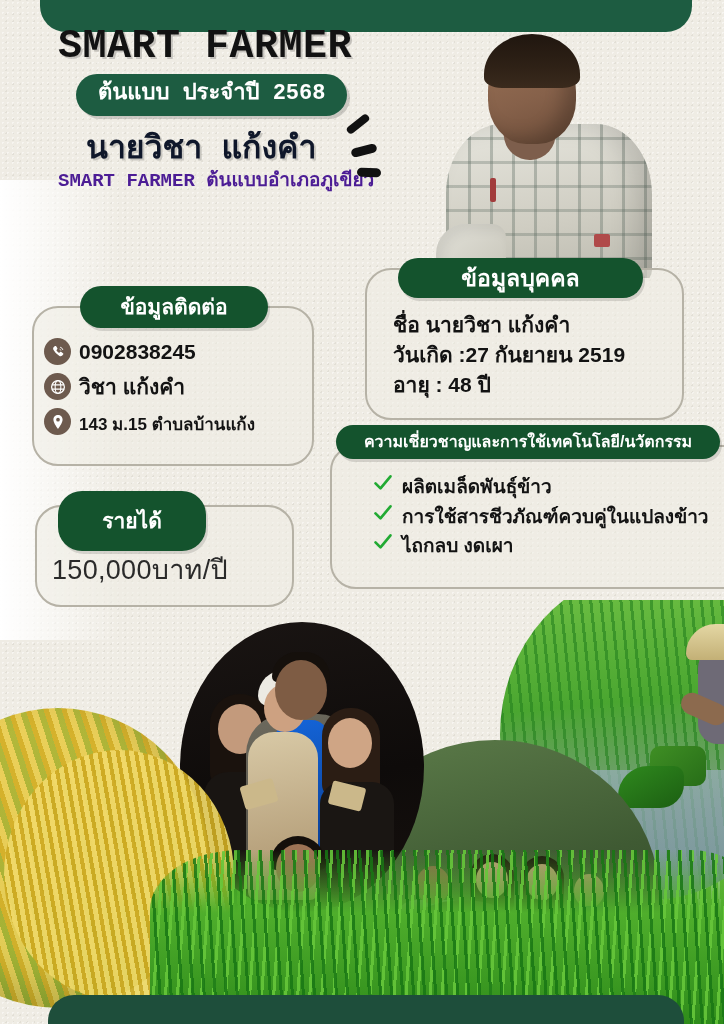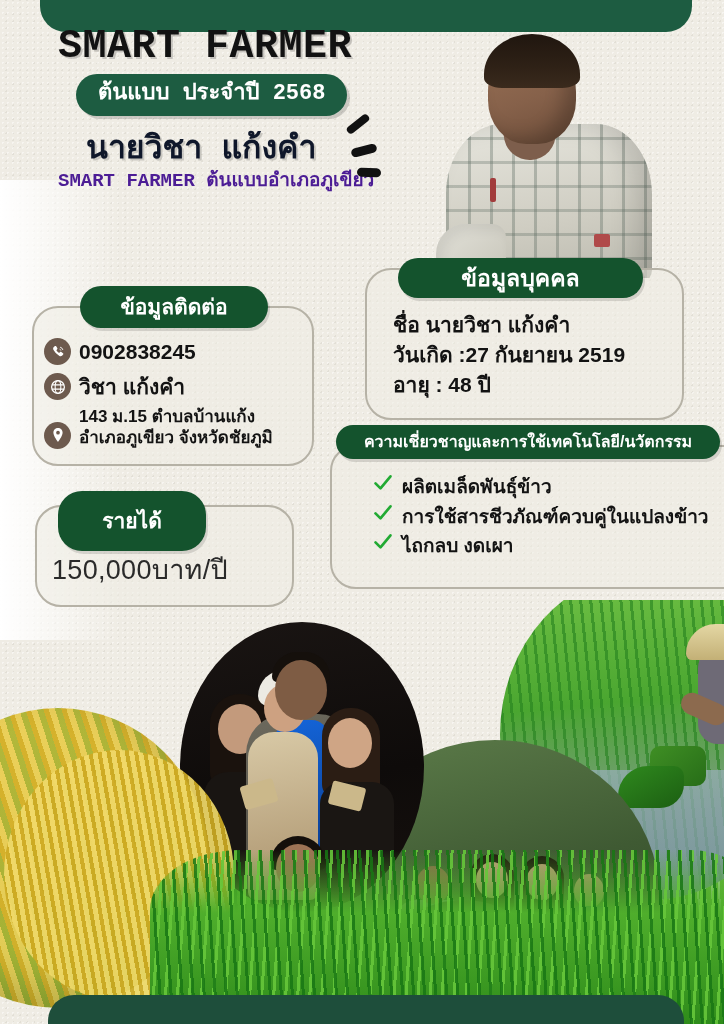--- a/index.html
+++ b/index.html
@@ -337,21 +337,20 @@
     </div>
     <div class="c-row">
       <span class="c-ico">
         <svg width="17" height="17" viewBox="0 0 24 24">
             <path fill="#fff" d="M12 2.2c-3.6 0-6.5 2.9-6.5 6.5 0 4.8 6.5 12.9 6.5 12.9s6.5-8.1 6.5-12.9c0-3.6-2.9-6.5-6.5-6.5z"></path>
             <circle cx="12" cy="8.7" r="2.6" fill="#6d5a4e"></circle>
           </svg>
       </span>
       <span class="c-txt small">
         <span>143 ม.15 ตำบลบ้านแก้ง</span><br>
-        <span>อำเภอภูเขียว จังหวัดชัยภูมิ</span>
       </span>
     </div>
   </div>
 
   <div class="card" id="card-income"></div>
   <div class="pill" id="pill-income">รายได้</div>
   <div id="income-value">150,000บาท/ปี</div>
 
   <div class="card" id="card-person"></div>
   <div class="pill" id="pill-person">ข้อมูลบุคคล</div>

